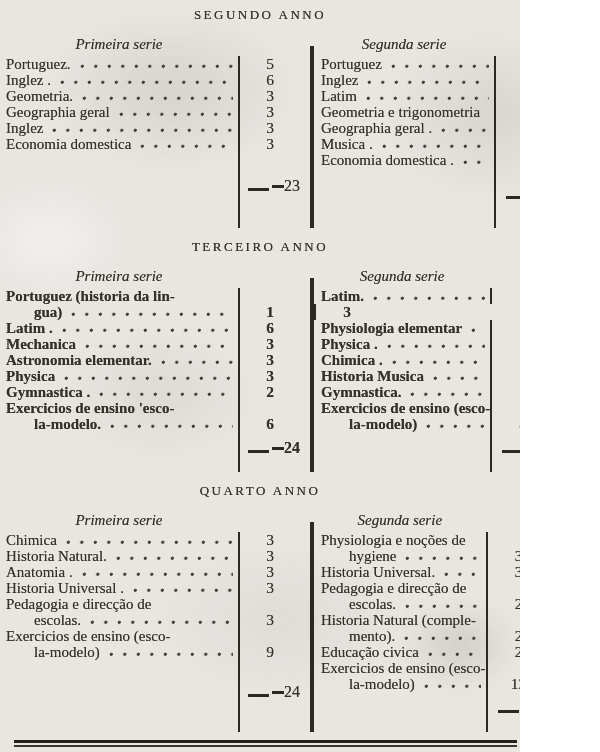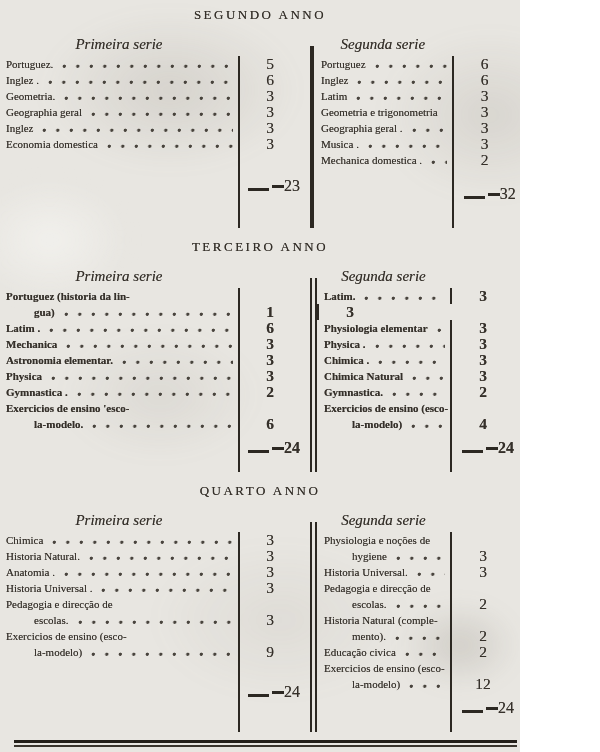--- a/index.html
+++ b/index.html
@@ -47,21 +47,21 @@
   .half-right .serie-spacer { flex-basis:70px; }
 
   .list { display:flex; flex-direction:column; }
   .section-segundo  .list { min-height:172px; }
   .section-terceiro .list { min-height:184px;font-weight:bold; }
   .section-quarto   .list { min-height:200px; }
 
   .row { display:flex; }
   .row .label { flex:1 1 auto; padding-left:6px; min-width:0; }
   .half-right .row .label { padding-left:7px; }
-  .line { display:flex; font-size:11px; line-height:16px; white-space:nowrap; }
+  .line { display:flex; font-size:15px; line-height:16px; white-space:nowrap; }
   .line-text { text-shadow:0 0 .5px rgba(40,35,28,.6); }
   .line.indent .line-text { padding-left:28px; }
   .leader {
     flex:1 1 auto; min-width:0; margin:0 5px 0 9px;
     background-image:radial-gradient(circle at 2.2px 2.2px, rgba(45,40,33,.85) 1.35px, rgba(45,40,33,0) 1.9px);
     background-size:13.5px 5px; background-repeat:repeat-x;
     background-position:left bottom 3px;
   }
   .row .value {
     flex:0 0 72px; box-sizing:border-box;
@@ -228,21 +228,21 @@
                   <div class="line">
                     <span class="line-text">Musica .</span>
                     <span class="leader"></span>
                   </div>
                 </div>
                 <div class="value">3</div>
               </div>
               <div class="row">
                 <div class="label">
                   <div class="line">
-                    <span class="line-text">Mechanica domestica .</span>
+                    <span class="line-text">Economia domestica .</span>
                     <span class="leader"></span>
                   </div>
                 </div>
                 <div class="value">2</div>
               </div>
               <div class="row filler">
                 <div class="label"></div>
                 <div class="value">
                   <span class="total-dash"><span class="dash-long"></span><span class="dash-short"></span></span>
                   <div class="total-hours">32</div>
@@ -381,21 +381,21 @@
                   <div class="line">
                     <span class="line-text">Chimica .</span>
                     <span class="leader"></span>
                   </div>
                 </div>
                 <div class="value">3</div>
               </div>
               <div class="row">
                 <div class="label">
                   <div class="line">
-                    <span class="line-text">Chimica Natural</span>
+                    <span class="line-text">Historia Musica</span>
                     <span class="leader"></span>
                   </div>
                 </div>
                 <div class="value">3</div>
               </div>
               <div class="row">
                 <div class="label">
                   <div class="line">
                     <span class="line-text">Gymnastica.</span>
                     <span class="leader"></span>

